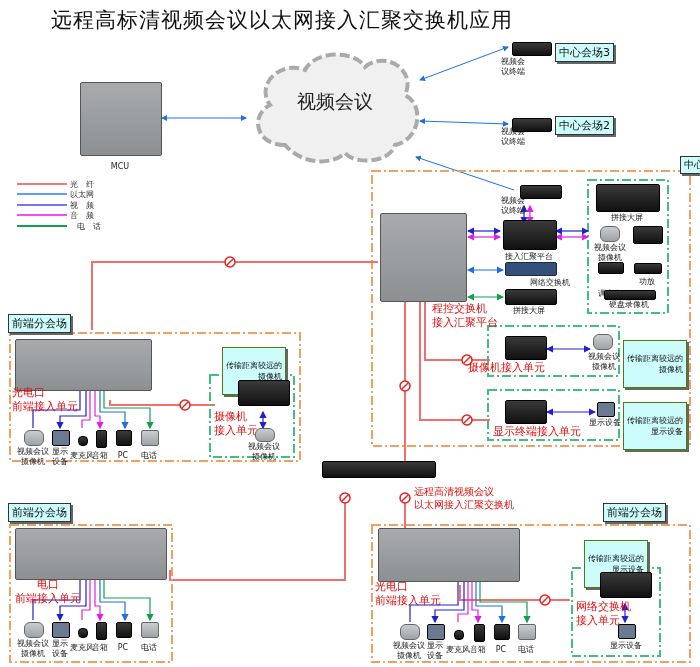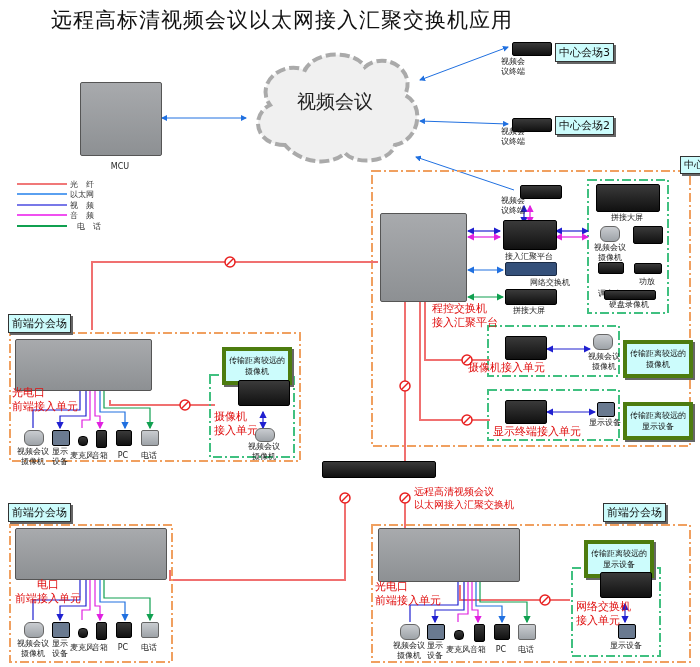--- a/index.html
+++ b/index.html
@@ -2,21 +2,21 @@
 <html><head>
 <meta charset="utf-8">
 <style>
   html,body{margin:0;padding:0;background:#fff;}
   body{width:700px;height:667px;position:relative;overflow:hidden;font-family:"DejaVu Serif","Liberation Serif",serif;}
   .abs{position:absolute;}
   #title{left:0;top:6px;width:564px;text-align:center;font-size:21px;color:#111;letter-spacing:1px;font-family:"DejaVu Sans","Liberation Sans",sans-serif;}
   svg#wires{position:absolute;left:0;top:0;}
   .lbl{position:absolute;font-size:8px;color:#222;text-align:center;line-height:10px;white-space:nowrap;font-family:"DejaVu Sans","Liberation Sans",sans-serif;}
   .box-tag{position:absolute;background:#ccfcfc;border:1px solid #333;box-shadow:2px 2px 0 #666;font-size:11px;padding:1px 3px;color:#111;white-space:nowrap;font-family:"DejaVu Sans","Liberation Sans",sans-serif;}
-  .box-note{position:absolute;background:#ccfcfc;border:4px solid #4d7c0f;box-shadow:2px 2px 0 #666;font-size:8px;line-height:11px;padding:4px 3px;color:#111;text-align:center;font-family:"DejaVu Sans","Liberation Sans",sans-serif;}
+  .box-note{position:absolute;background:#ccfcfc;border:1px solid #4d7c0f;box-shadow:2px 2px 0 #666;font-size:8px;line-height:11px;padding:12px 3px;color:#111;text-align:right;font-family:"DejaVu Sans","Liberation Sans",sans-serif;}
   .red-lbl{position:absolute;color:#e01010;font-size:11px;line-height:14px;white-space:nowrap;font-family:"DejaVu Serif","Liberation Serif",serif;}
   .dev{position:absolute;border-radius:2px;}
   .rack{background:linear-gradient(#a8aaad,#8d9093);border:1px solid #555;}
   .black{background:linear-gradient(#3a3a3a,#111);border:1px solid #000;}
   .grey{background:linear-gradient(#c9ccd0,#9ea3a8);border:1px solid #666;}
   .legend-row{position:absolute;font-size:8px;color:#333;font-family:"DejaVu Sans","Liberation Sans",sans-serif;}
   .cloud-text{position:absolute;font-size:19px;color:#222;text-align:center;line-height:26px;font-family:"DejaVu Sans","Liberation Sans",sans-serif;}
 </style>
 </head>
 <body>

